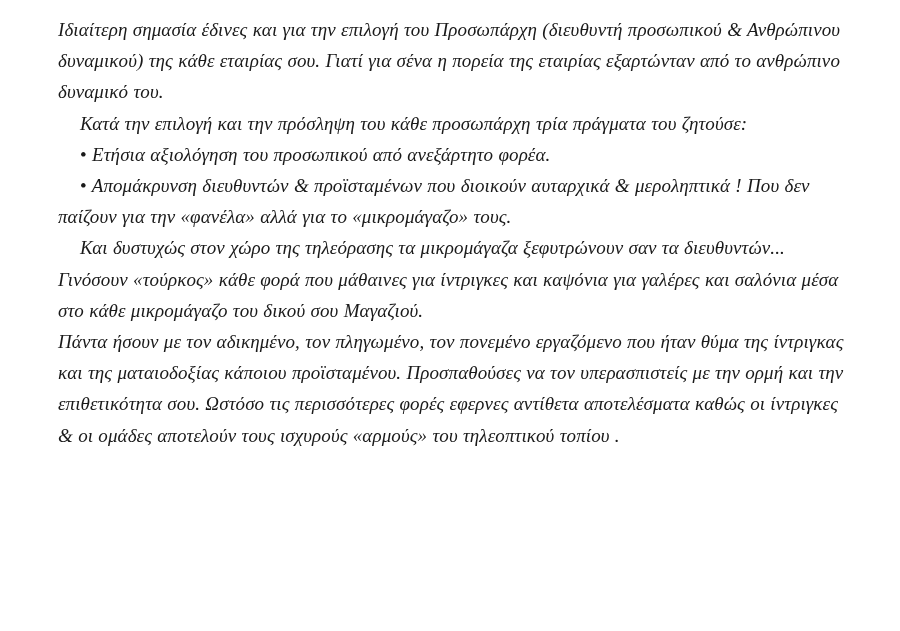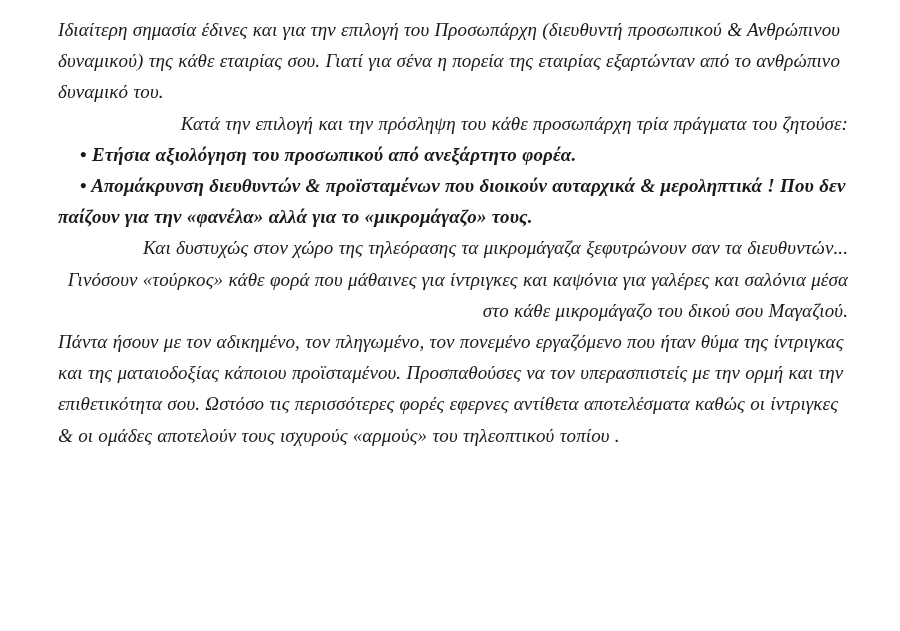--- a/index.html
+++ b/index.html
@@ -29,25 +29,23 @@
     text-align: left;
     letter-spacing: 0.1px;
     word-spacing: 0.4px;
   }
   .para {
     margin: 0;
     text-indent: 0;
   }
   .para.indent {
     text-indent: 22px;
-    text-align: right;
   }
   .para.bullet {
     text-indent: 22px;
-    font-weight: bold;
   }
   .bullet-mark {
     font-style: normal;
   }
 </style>
 </head>
 <body>
 
 <div class="page">
   <div class="doc-body">

